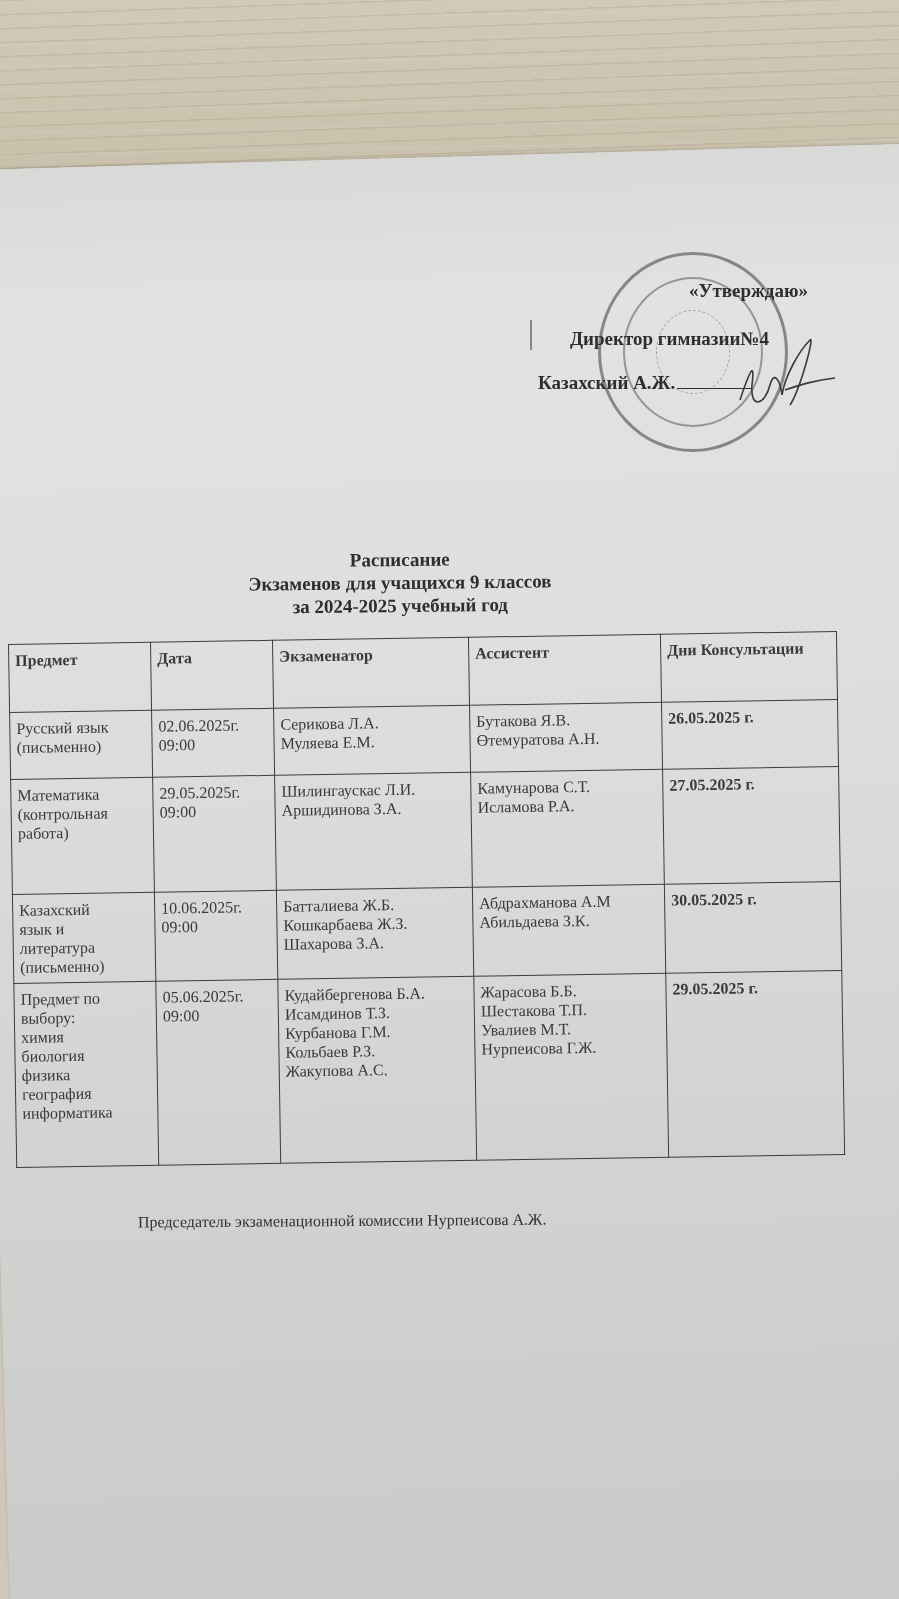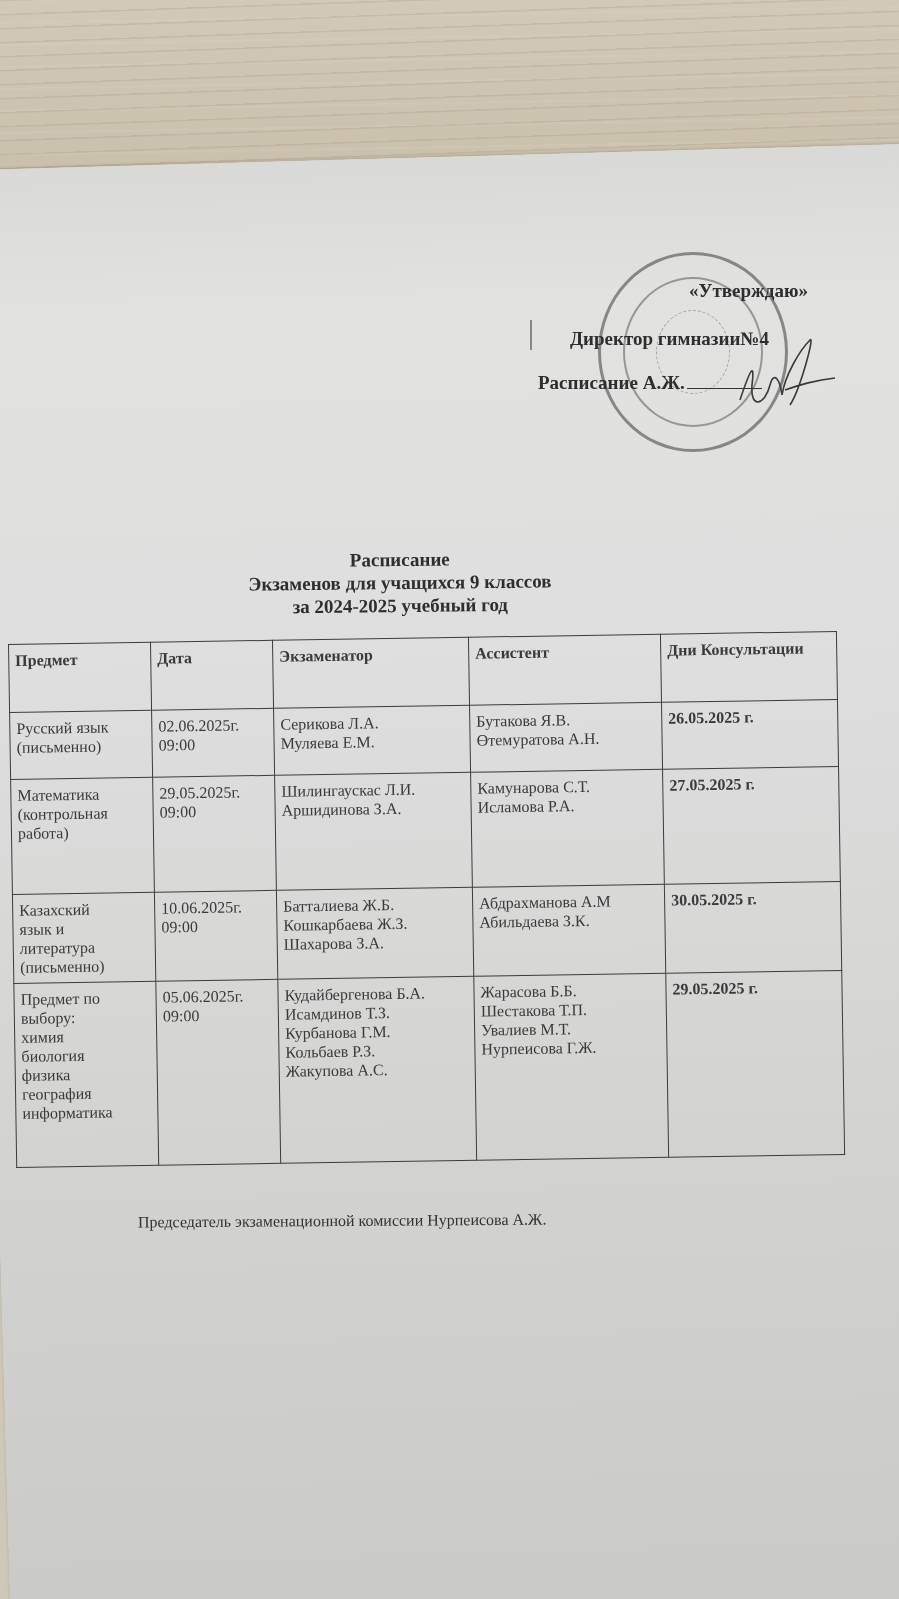--- a/index.html
+++ b/index.html
@@ -106,21 +106,21 @@
 
   <div class="stamp">
     <div class="inner"></div>
     <div class="core"></div>
   </div>
   <div class="margin-mark"></div>
 
   <div class="approval">
     <span class="line l1">«Утверждаю»</span>
     <span class="line l2">Директор гимназии№4</span>
-    <span class="line l3"><span>Расписание А.Ж.</span><span class="sig-underline"></span></span>
+    <span class="line l3"><span>Казахский А.Ж.</span><span class="sig-underline"></span></span>
   </div>
 
   <svg class="signature" viewBox="0 0 110 90">
     <path d="M10 70 C 20 40, 25 30, 22 55 C 20 80, 35 75, 40 55 C 44 40, 50 50, 52 65 C 55 45, 70 20, 80 10 C 85 5, 70 60, 60 75 M 55 60 C 70 55, 85 50, 105 48" fill="none" stroke="#3a3a3a" stroke-width="1.6"></path>
   </svg>
 
   <div class="title-block">
     <div>Расписание</div>
     <div>Экзаменов для учащихся 9 классов</div>
     <div>за 2024-2025 учебный год</div>

